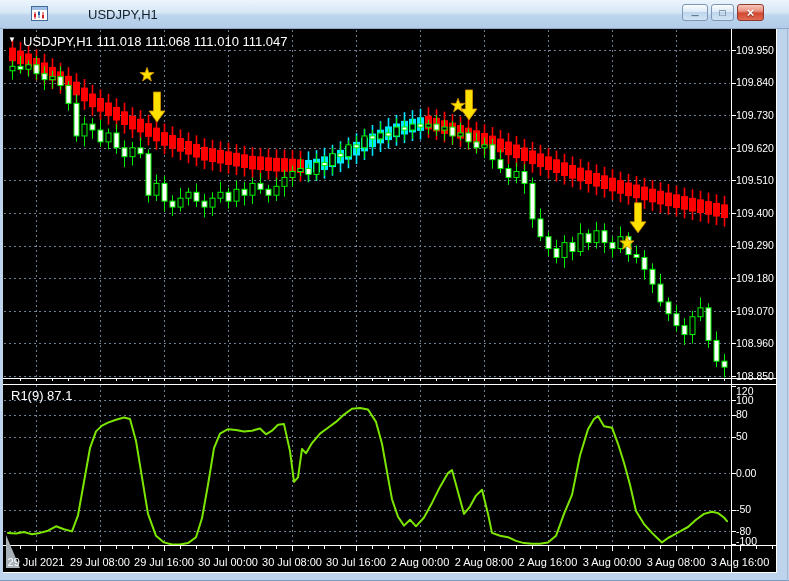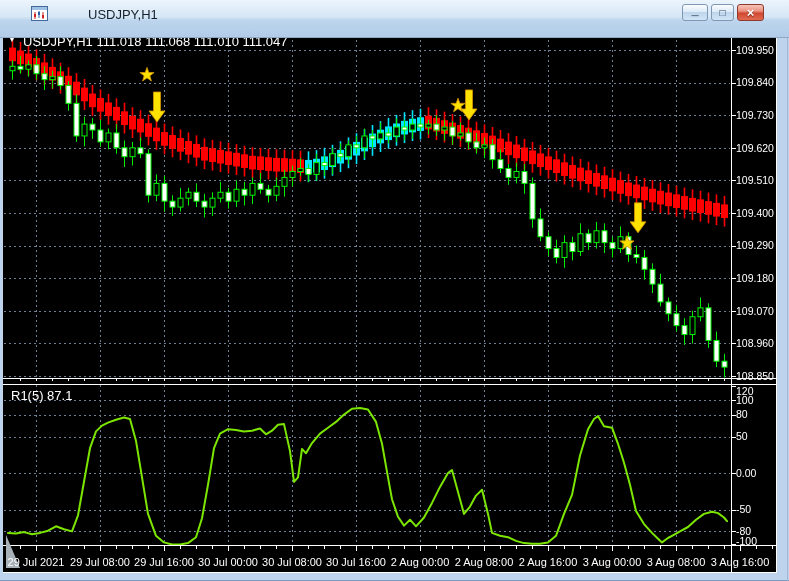--- a/index.html
+++ b/index.html
@@ -1,18 +1,18 @@
 <!DOCTYPE html>
 <html><head>
 <meta charset="utf-8">
 <style>
   html,body{margin:0;padding:0}
   body{width:789px;height:581px;position:relative;font-family:"Liberation Sans",sans-serif;
        background:#bdd4ec;overflow:hidden}
-  .titlebar{position:absolute;top:0;left:0;width:789px;height:38px;z-index:10;box-sizing:border-box;
+  .titlebar{position:absolute;top:0;left:0;width:789px;height:29px;z-index:10;box-sizing:border-box;
        background:linear-gradient(#ecf4fc,#d6e7f6 45%,#bdd5ed 55%,#b2cce9);border-bottom:1px solid #8fa9c4}
   .tb-icon{position:absolute;left:31px;top:6px;width:17px;height:15px}
   .tb-title{position:absolute;left:88px;top:7px;font-size:13px;color:#15202c;white-space:nowrap}
   .tb-buttons{position:absolute;left:682px;top:4px;display:flex;gap:3px}
   .tb-btn{width:26px;height:17px;border:1px solid #7e97b2;border-radius:3px;box-sizing:border-box;
        background:linear-gradient(#fbfdfe,#dcebf7 45%,#bed5ec 50%,#d2e5f6);
        display:flex;align-items:center;justify-content:center;cursor:default}
   .tb-btn.res{width:23px}
   .tb-btn.close{width:27px;background:linear-gradient(#f7c5b9,#ea9382 40%,#d04732 55%,#e26b51);border-color:#8e3a2d}
   .tb-btn .glyph{font-size:10px;color:#2c4258;line-height:1}
@@ -476,19 +476,19 @@
       <text x="484" y="566" font-size="11" text-anchor="middle">2 Aug 08:00</text>
       <text x="548" y="566" font-size="11" text-anchor="middle">2 Aug 16:00</text>
       <text x="612" y="566" font-size="11" text-anchor="middle">3 Aug 00:00</text>
       <text x="676" y="566" font-size="11" text-anchor="middle">3 Aug 08:00</text>
       <text x="740" y="566" font-size="11" text-anchor="middle">3 Aug 16:00</text>
     </g>
   </svg>
 
 <span class="txt collapse">▼</span>
 <span class="txt info-line">USDJPY,H1 111.018 111.068 111.010 111.047</span>
-<span class="txt ind-label">R1(5) 87.1</span>
+<span class="txt ind-label">R1(9) 87.1</span>
 
 <div class="overlay" id="ov-main"></div>
 <div class="overlay" id="ov-divider"></div>
 <div class="overlay" id="ov-ind"></div>
 <div class="overlay" id="ov-price"></div>
 <div class="overlay" id="ov-time"></div>
 
 </body></html>

